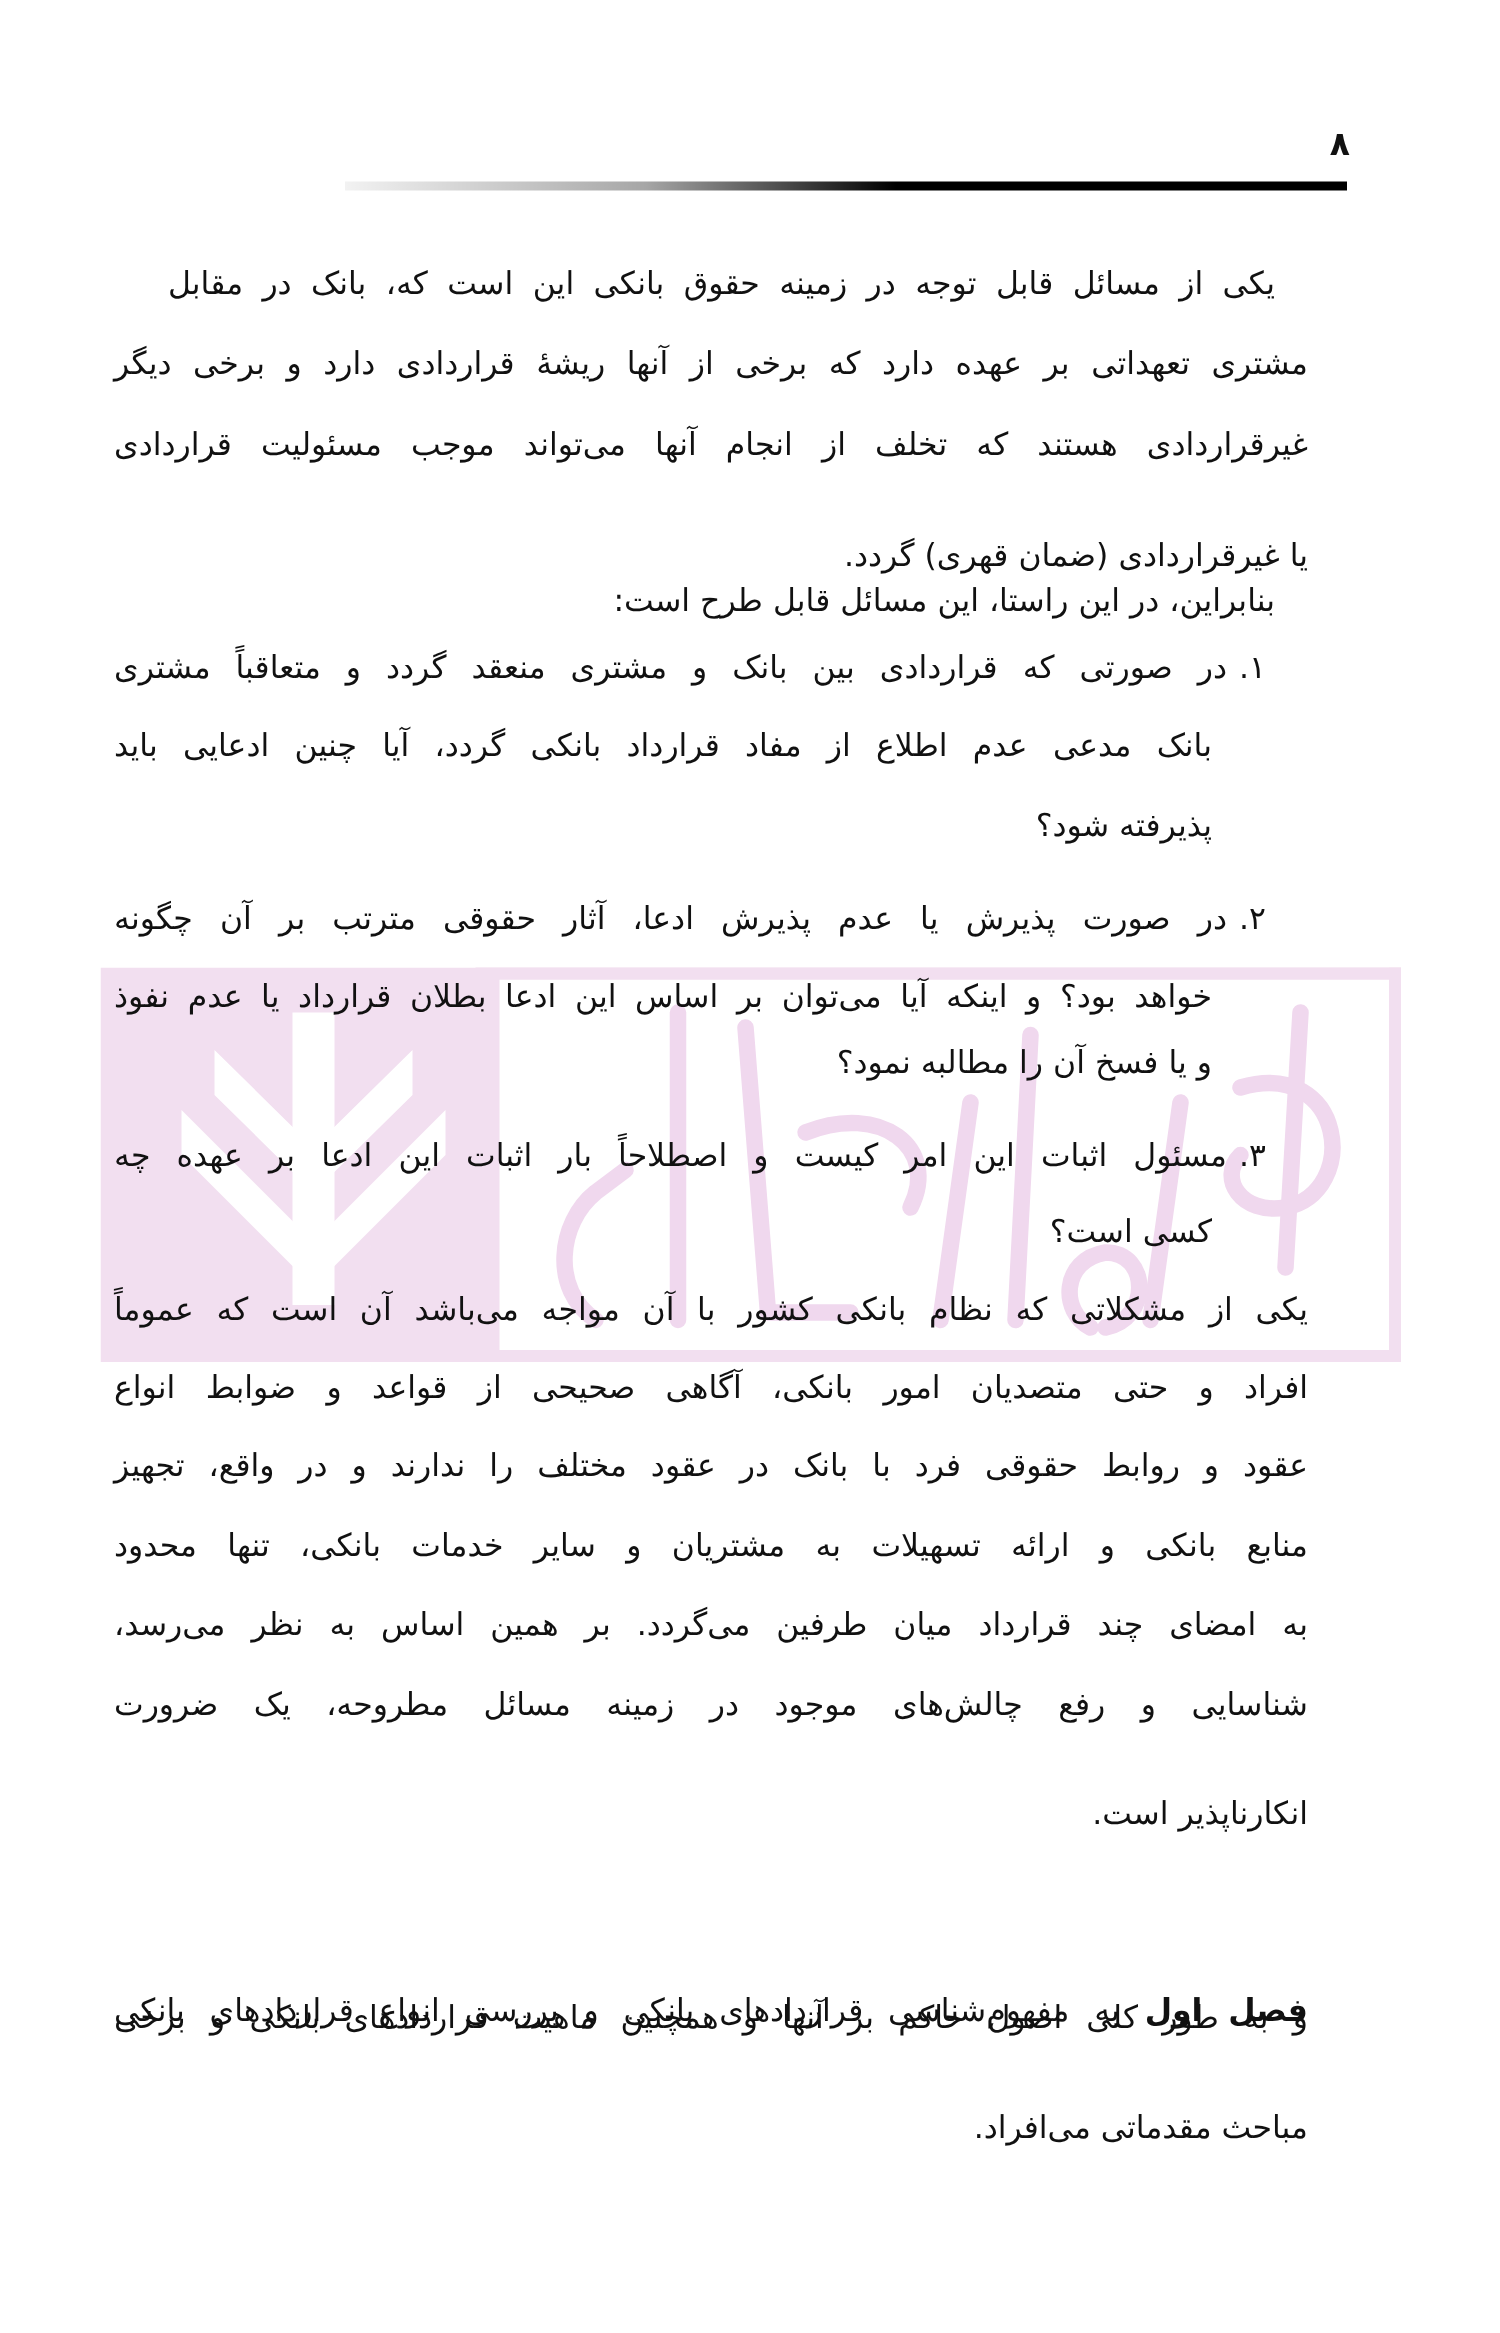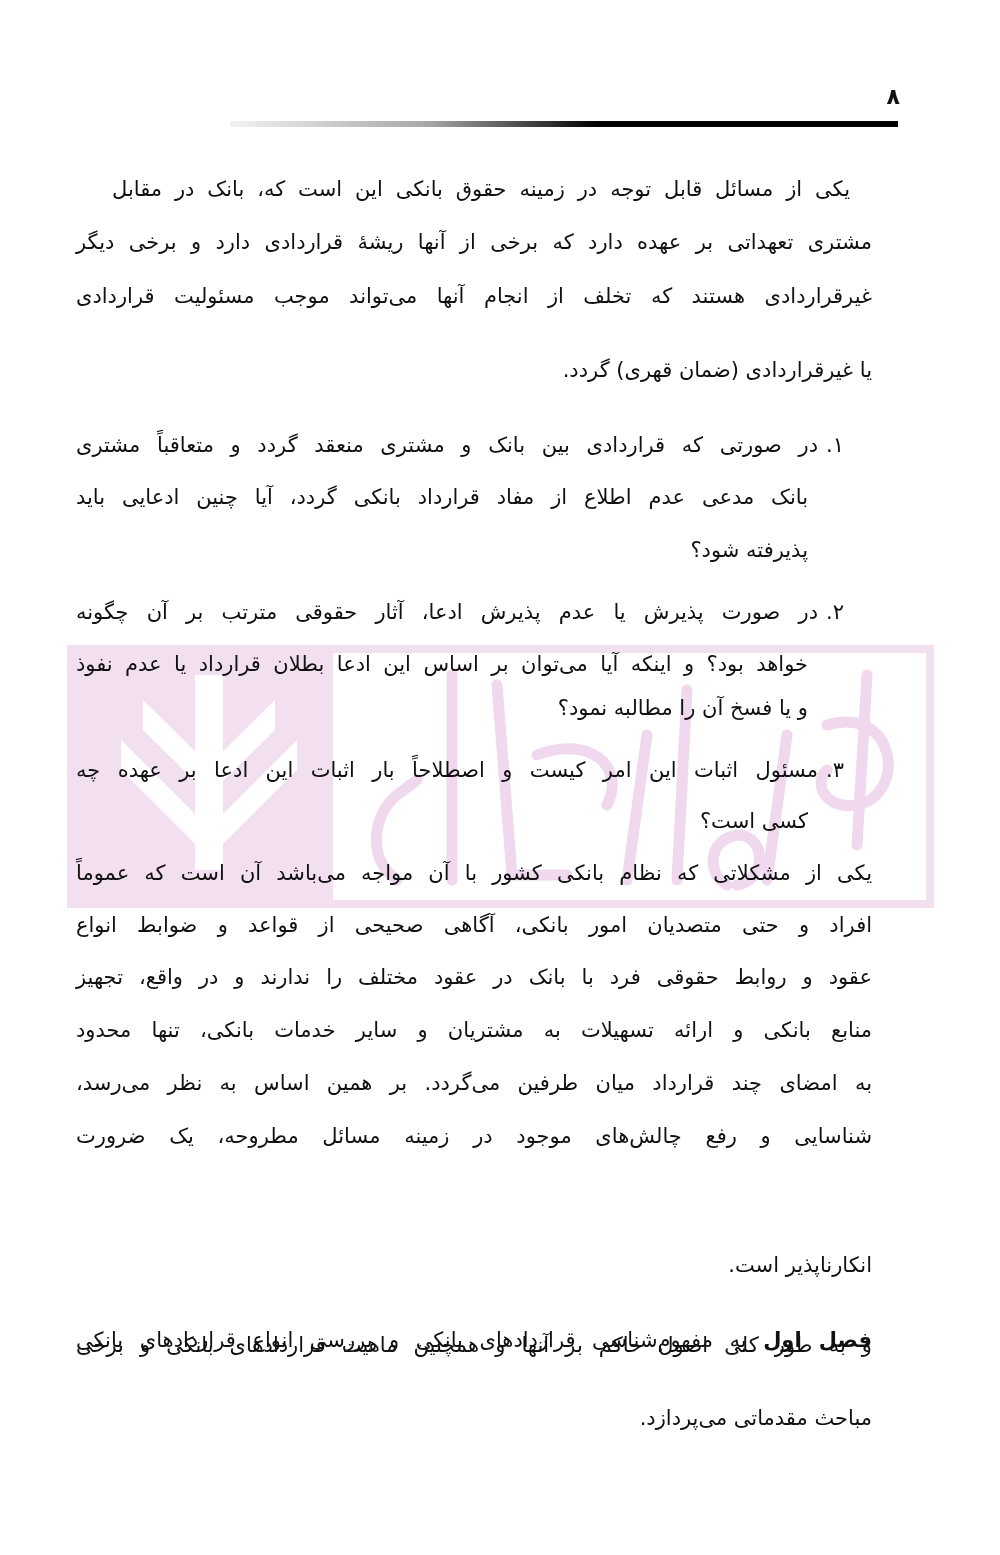--- a/index.html
+++ b/index.html
@@ -59,20 +59,21 @@
   </div>
   <div class="header-rule"></div>
 
   <div>
     <div class="line first indent" style="top:172px; left:76px; text-align:justify; text-align-last:justify;">یکی از مسائل قابل توجه در زمینه حقوق بانکی این است که، بانک در مقابل</div>
     <div class="line full" style="top:225px;">مشتری تعهداتی بر عهده دارد که برخی از آنها ریشهٔ قراردادی دارد و برخی دیگر</div>
     <div class="line full" style="top:279px;">غیرقراردادی هستند که تخلف از انجام آنها می‌تواند موجب مسئولیت قراردادی</div>
     <div class="line last" style="top:333px;">یا غیرقراردادی (ضمان قهری) گردد.</div>
   </div>
 
+  <div class="line first indent" style="top:383px;">بنابراین، در این راستا، این مسائل قابل طرح است:</div>
 
   <div>
     <div>
       <div class="line item-num" style="top:428px;">۱.</div>
       <div class="line item-cont full-item" style="top:428px; right:182px;">در صورتی که قراردادی بین بانک و مشتری منعقد گردد و متعاقباً مشتری</div>
       <div class="line item-cont full-item" style="top:480px;">بانک مدعی عدم اطلاع از مفاد قرارداد بانکی گردد، آیا چنین ادعایی باید</div>
       <div class="line item-cont" style="top:533px;">پذیرفته شود؟</div>
     </div>
     <div>
       <div class="line item-num" style="top:595px;">۲.</div>
@@ -87,23 +88,23 @@
     </div>
   </div>
 
   <div>
     <div class="line full" style="top:856px;">یکی از مشکلاتی که نظام بانکی کشور با آن مواجه می‌باشد آن است که عموماً</div>
     <div class="line full" style="top:908px;">افراد و حتی متصدیان امور بانکی، آگاهی صحیحی از قواعد و ضوابط انواع</div>
     <div class="line full" style="top:960px;">عقود و روابط حقوقی فرد با بانک در عقود مختلف را ندارند و در واقع، تجهیز</div>
     <div class="line full" style="top:1013px;">منابع بانکی و ارائه تسهیلات به مشتریان و سایر خدمات بانکی، تنها محدود</div>
     <div class="line full" style="top:1066px;">به امضای چند قرارداد میان طرفین می‌گردد. بر همین اساس به نظر می‌رسد،</div>
     <div class="line full" style="top:1119px;">شناسایی و رفع چالش‌های موجود در زمینه مسائل مطروحه، یک ضرورت</div>
-    <div class="line last" style="top:1228px;">انکارناپذیر است.</div>
+    <div class="line last" style="top:1172px;">انکارناپذیر است.</div>
   </div>
 
 
   <div>
     <div class="line full" style="top:1323px;"><span class="bold">فصل اول</span><span> به مفهوم‌شناسی قراردادهای بانکی و بررسی انواع قراردادهای بانکی</span></div>
     <div class="line full" style="top:1328px;">و به طور کلی اصول حاکم بر آنها و همچنین ماهیت قراردادهای بانکی و برخی</div>
-    <div class="line last" style="top:1381px;">مباحث مقدماتی می‌پردازد.</div>
+    <div class="line last" style="top:1381px;">مباحث مقدماتی می‌افراد.</div>
   </div>
 
 </div>
 
 </body></html>

